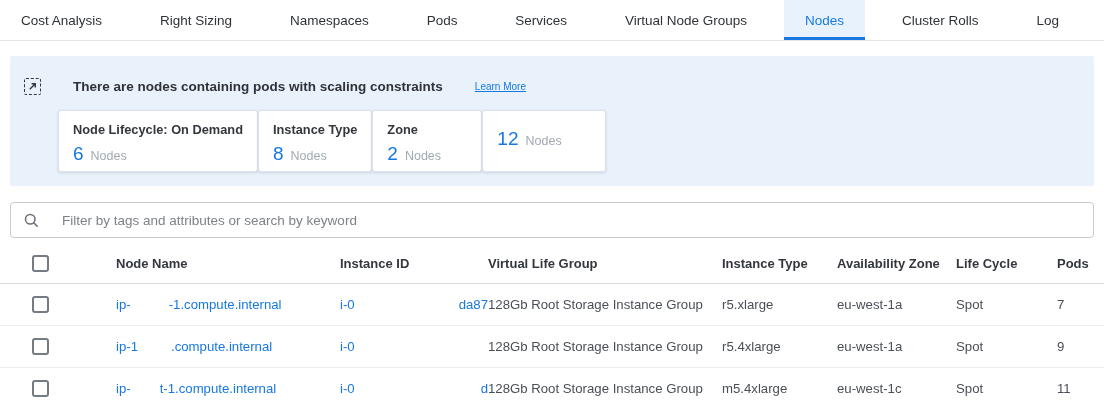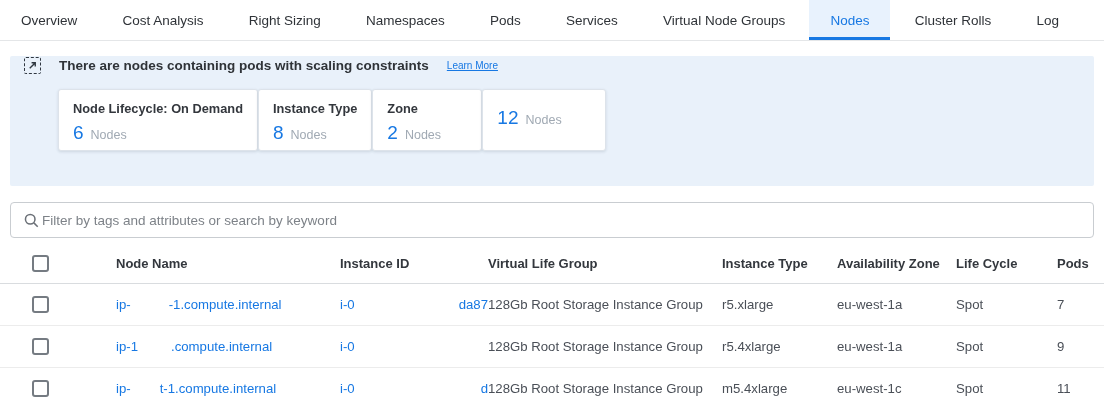--- a/index.html
+++ b/index.html
@@ -20,21 +20,21 @@
   }
   .tab.active {
     color:var(--accent); background:#e8f2fd;
     box-shadow: inset 0 -3px 0 var(--accent);
   }
   
   .banner {
     margin:15px 10px 0 10px; height:130px;
     background:var(--banner-bg); border-radius:2px;
   }
-  .banner-row { display:flex; align-items:center; gap:18px; padding:1px 0 0 14px; }
+  .banner-row { display:flex; align-items:center; gap:32px; padding:22px 0 0 14px; }
   .constraint-icon {
     width:17px; height:17px; border:1px dashed #2f3740; border-radius:2px;
     display:flex; align-items:center; justify-content:center; background:transparent;
   }
   .banner-msg { font-size:13.5px; font-weight:700; color:#2f3338; }
   .learn-more { font-size:10px; color:var(--accent); text-decoration:underline; cursor:pointer;text-align:center; }
   .cards { display:flex; gap:0; margin:15px 0 0 48px; }
   .card {
     background:#fff; border:1px solid #dde3ea; border-radius:3px;
     box-shadow:0 1px 3px rgba(30,50,70,.14);
@@ -45,21 +45,21 @@
   .card:nth-child(3){ min-width:110px; }
   .card:nth-child(4){ min-width:124px; }
   .card-title { font-size:12.8px; font-weight:700; color:#33373d; white-space:nowrap; }
   .card-count-row { margin-top:6px; display:flex; align-items:baseline; gap:7px; }
   .card-count { font-size:19px; color:var(--accent); }
   .card-unit { font-size:12.5px; color:#a0a9b3; }
   
   .search-box {
     margin:16px 10px 0 10px; height:36px;
     border:1px solid #c9cdd1; border-radius:4px;
-    display:flex; align-items:center; gap:0; padding:0 12px; background:#fff;
+    display:flex; align-items:center; gap:20px; padding:0 12px; background:#fff;
   }
   .search-box input {
     flex:1; border:none; outline:none; font-size:13.5px;
     color:#33373d; font-family:"Liberation Sans", sans-serif; background:transparent;
   }
   .search-box input::placeholder { color:#7d8288; }
   
   .table { margin-top:6px; }
   .trow {
     display:grid;
@@ -76,21 +76,20 @@
   }
   .cell { white-space:nowrap; overflow:hidden; }
   .frags { display:flex; align-items:baseline; white-space:nowrap; }
   .frag-gap { display:inline-block; height:1px; }
   .link { color:var(--accent); cursor:pointer; }
 </style>
 </head>
 <body style="--accent: #1778e3; --banner-bg: #e9f1fa;">
 
 <nav class="tabs">
-    <div class="tab">Overview</div>
     <div class="tab">Cost Analysis</div>
     <div class="tab">Right Sizing</div>
     <div class="tab">Namespaces</div>
     <div class="tab">Pods</div>
     <div class="tab">Services</div>
     <div class="tab">Virtual Node Groups</div>
     <div class="tab active">Nodes</div>
     <div class="tab">Cluster Rolls</div>
     <div class="tab">Log</div>
   </nav>

